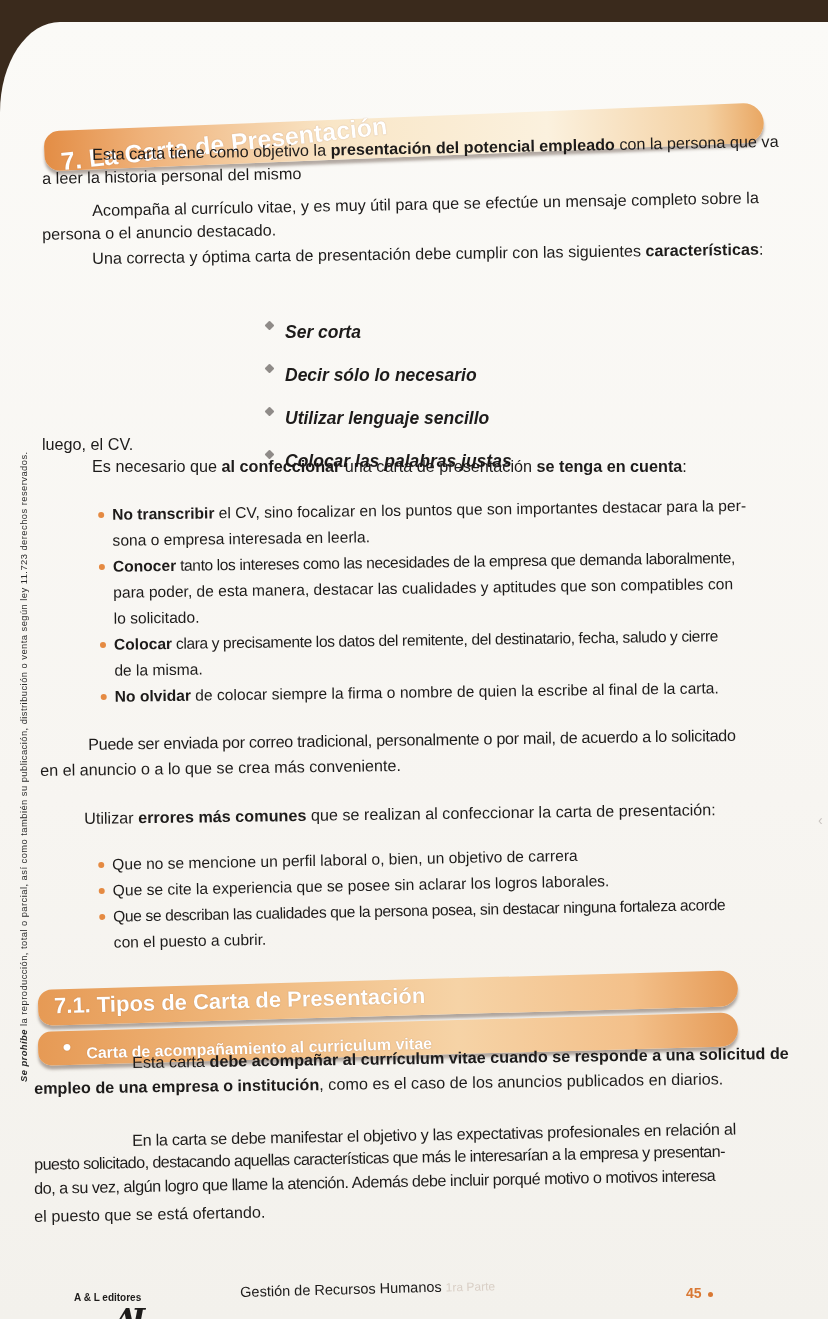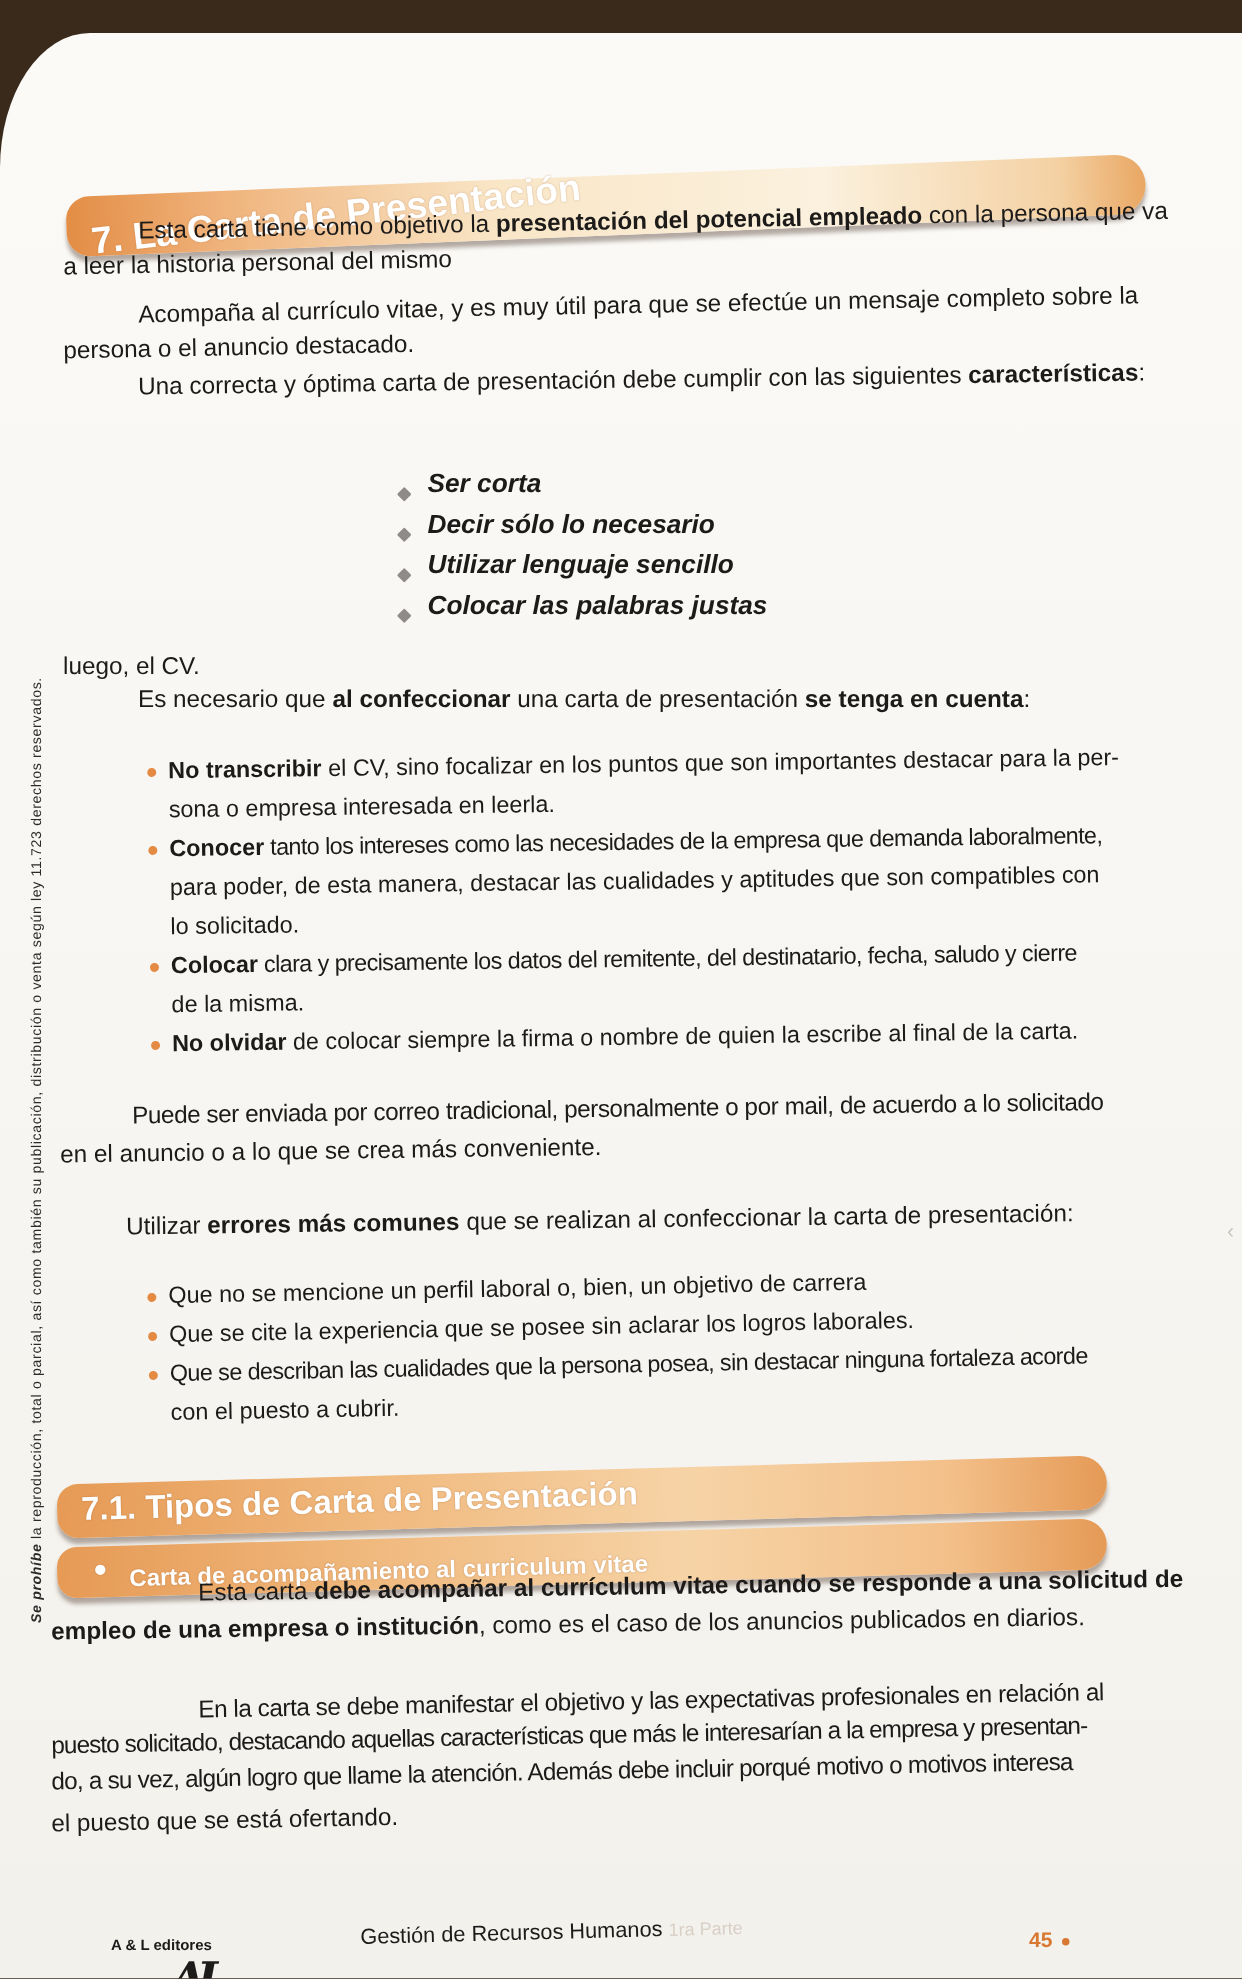--- a/index.html
+++ b/index.html
@@ -37,21 +37,21 @@
   .banner.sub1 span { position: absolute; left: 16px; top: 4px; font-size: 22px; text-shadow: 0 0 1px rgba(150,80,30,0.6); }
   .banner.sub2 { left: 38px; top: 1000px; width: 700px; height: 34px; transform: rotate(-1.6deg); }
   .banner.sub2 span { position: absolute; left: 24px; top: 7px; font-size: 16px; text-shadow: 0 0 1px rgba(150,80,30,0.6); }
 
   .para { position: absolute; font-size: 16.2px; line-height: 20px; white-space: nowrap; }
   .para b { font-weight: bold; }
   .skew1 { transform: rotate(-1.1deg); transform-origin: 0 0; }
   .skew2 { transform: rotate(-0.8deg); transform-origin: 0 0; }
 
   .charlist { position: absolute; left: 266px; top: 284px; font-style: italic; font-weight: bold; font-size: 17.5px; color:#1d1b1a; }
-  .charlist .item { height: 27px; display: flex; align-items: flex-end; }
+  .charlist .item { height: 27px; display: flex; align-items: flex-start; margin-top: 16px; }
   .diamond { display:inline-block; width: 7px; height: 7px; background: #8f8b88; transform: rotate(45deg); margin-right: 12px; border-radius: 1px; }
 
   .blist { position: absolute; left: 98px; font-size: 15.6px; line-height: 26px; }
   .blist .item { position: relative; padding-left: 14px; white-space: nowrap; }
   .dot { position: absolute; left: 0; top: 10px; width: 6px; height: 6px; border-radius: 50%; background: #e58a42; }
 
   .footer { position: absolute; top: 1248px; left: 0; width: 828px; height: 40px; }
   .footer .brand { position: absolute; left: 34px; top: 22px; font-size: 10px; font-weight: bold; margin-left: 40px; }
   .footer .logo { position: absolute; left: 114px; top: 6px; font-family: "DejaVu Serif", serif; font-style: italic; font-weight: bold; font-size: 30px; letter-spacing: -6px; margin-top: 26px; }
   .footer .title { position: absolute; left: 240px; top: 14px; font-size: 14.5px; transform: rotate(-1.5deg); transform-origin: 0 0;}

